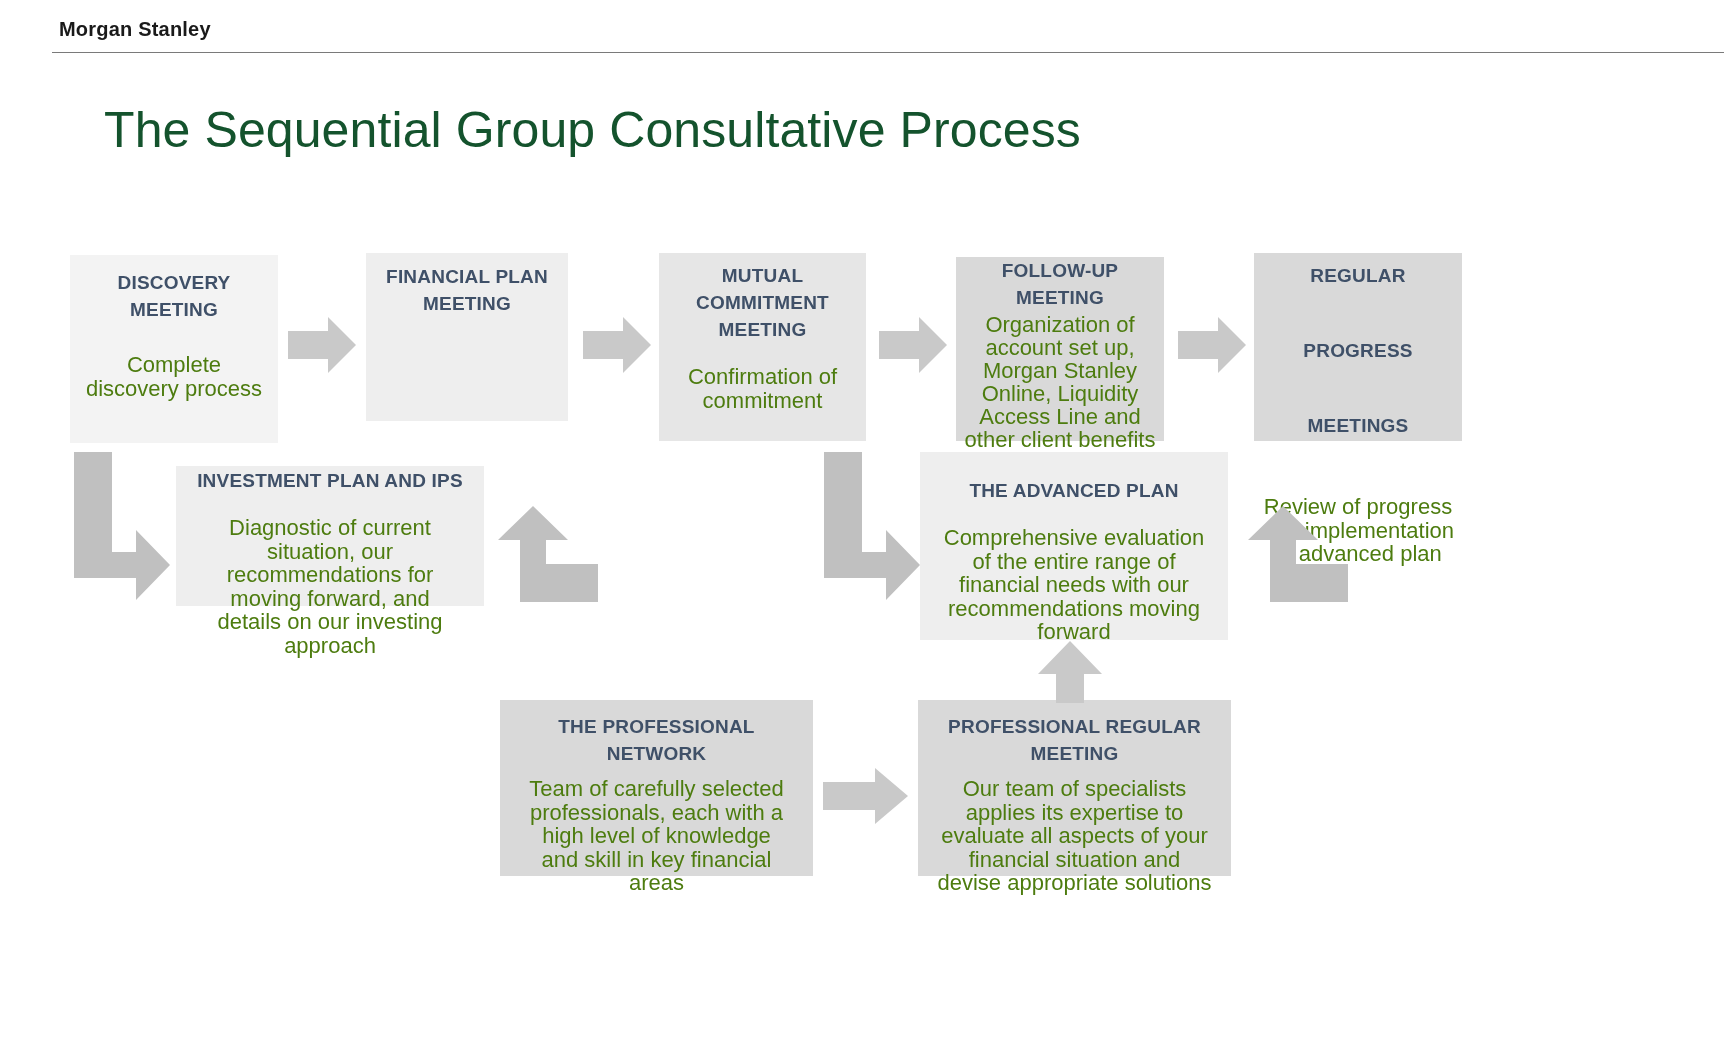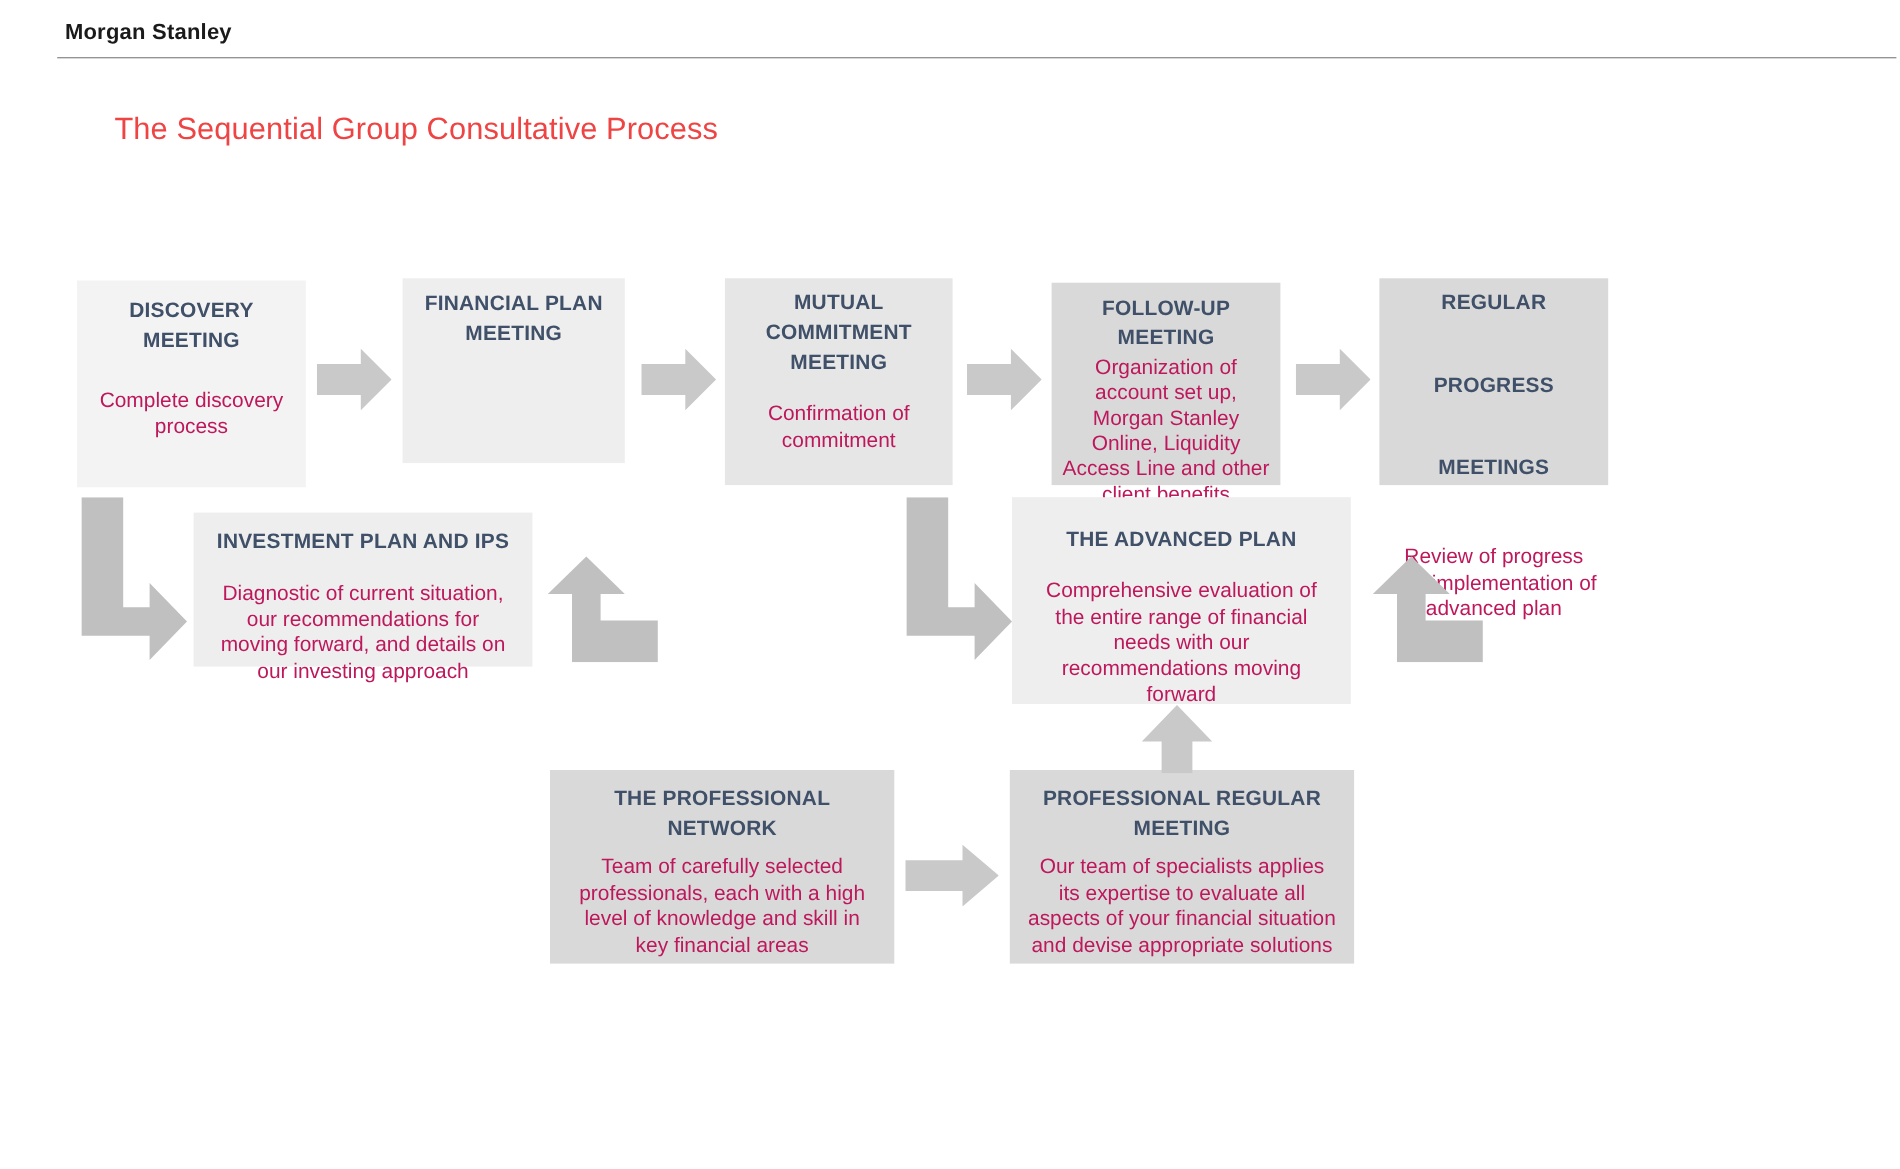--- a/index.html
+++ b/index.html
@@ -38,23 +38,23 @@
     top: 52px;
     width: 1672px;
     height: 1px;
     background: #7a7a7a;
   }
 
   #slide-title {
     position: absolute;
     left: 104px;
     top: 101px;
-    font-size: 28px;
+    font-size: 50px;
     font-weight: 400;
-    color: #ef4444;
+    color: #14532d;
     white-space: nowrap;
     letter-spacing: 0.1px;
   }
 
   
   .pbox {
     position: absolute;
     box-sizing: border-box;
     display: flex;
     flex-direction: column;
@@ -64,23 +64,23 @@
   }
   .pbox .ptitle {
     font-weight: bold;
     font-size: 19px;
     line-height: 27px;
     color: #3f5068;
     text-align: center;
     letter-spacing: 0.2px;
   }
   .pbox .pbody {
-    font-size: 19px;
+    font-size: 22px;
     line-height: 23.5px;
-    color: #be185d;
+    color: #4d7c0f;
     text-align: center;
     font-weight: 400;
   }
 
   
   .shade-light  { background: #f3f3f3; }
   .shade-mid    { background: #eeeeee; }
   .shade-dark   { background: #d9d9d9; }
 
   
@@ -110,34 +110,34 @@
   <div class="ptitle">MEETING</div>
 </div>
 
 <div class="pbox shade-dark" style="left:659px; top:253px; width:207px; height:188px; justify-content:flex-start; padding-top:9px; background:#e6e6e6;">
   <div class="ptitle">MUTUAL</div>
   <div class="ptitle">COMMITMENT</div>
   <div class="ptitle">MEETING</div>
   <div class="pbody" style="margin-top:22px; width:165px;">Confirmation of commitment</div>
 </div>
 
-<div class="pbox shade-dark" style="left:956px; top:257px; width:208px; height:184px; justify-content:flex-start; padding-top:10px;">
+<div class="pbox shade-dark" style="left:956px; top:257px; width:208px; height:184px; justify-content:flex-start; ">
   <div class="ptitle">FOLLOW-UP</div>
   <div class="ptitle">MEETING</div>
   <div class="pbody" style="margin-top:2px; width:196px; line-height:23px;">Organization of account set up, Morgan Stanley Online, Liquidity Access Line  and other client benefits</div>
 </div>
 
 <div class="pbox shade-dark" style="left:1254px; top:253px; width:208px; height:188px; justify-content:flex-start; padding-top:9px;gap:48px;">
   <div class="ptitle">REGULAR</div>
   <div class="ptitle">PROGRESS</div>
   <div class="ptitle">MEETINGS</div>
   <div class="pbody" style="margin-top:8px; width:196px;">Review of progress and implementation of advanced plan</div>
 </div>
 
-<div class="pbox shade-mid" style="left:176px; top:466px; width:308px; height:140px; justify-content:flex-start; padding-top:13px;">
+<div class="pbox shade-mid" style="left:176px; top:466px; width:308px; height:140px; justify-content:flex-start; padding-top:1px;">
   <div class="ptitle">INVESTMENT PLAN AND IPS</div>
   <div class="pbody" style="margin-top:22px; width:264px;">Diagnostic of current situation, our recommendations for moving forward, and details on our investing approach</div>
 </div>
 
 <div class="pbox shade-mid" style="left:920px; top:452px; width:308px; height:188px; justify-content:flex-start; padding-top:25px;">
   <div class="ptitle">THE ADVANCED PLAN</div>
   <div class="pbody" style="margin-top:22px; width:272px;">Comprehensive evaluation of the entire range of financial needs with our recommendations moving forward</div>
 </div>
 
 <div class="pbox shade-dark" style="left:500px; top:700px; width:313px; height:176px; justify-content:flex-start; padding-top:13px;">

